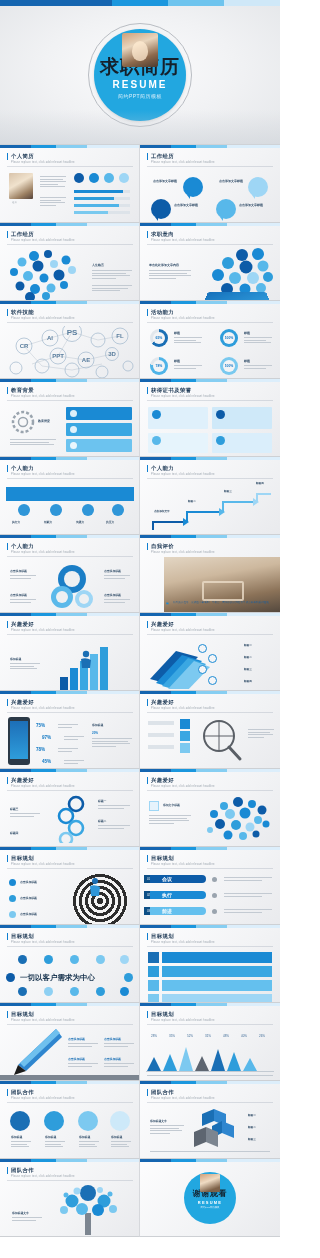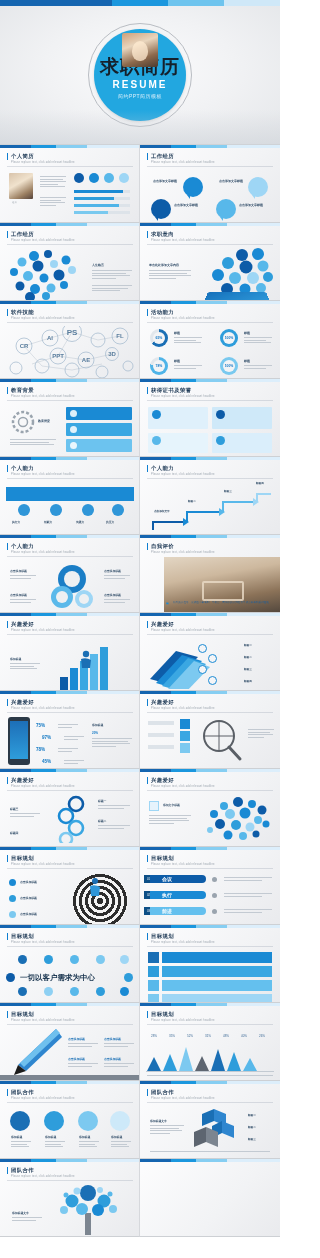--- a/index.html
+++ b/index.html
@@ -1052,16 +1052,22 @@
       </svg>
     </div>
 
     <div class="slide">
       <div class="sbar">
           <i style="width:22%;background:#1565b0"></i>
           <i style="width:18%;background:#1b97de"></i>
           <i style="width:22%;background:#86cef2"></i>
           <i style="flex:1;background:#dceefb"></i>
         </div>
+      <div class="thanks">
+        <div class="tp"></div>
+        <div class="t1">谢谢观看</div>
+        <div class="t2">RESUME</div>
+        <div class="t3">简约PPT简历模板</div>
+      </div>
     </div>
 
   </div>
 </div>
 
 </body></html>

